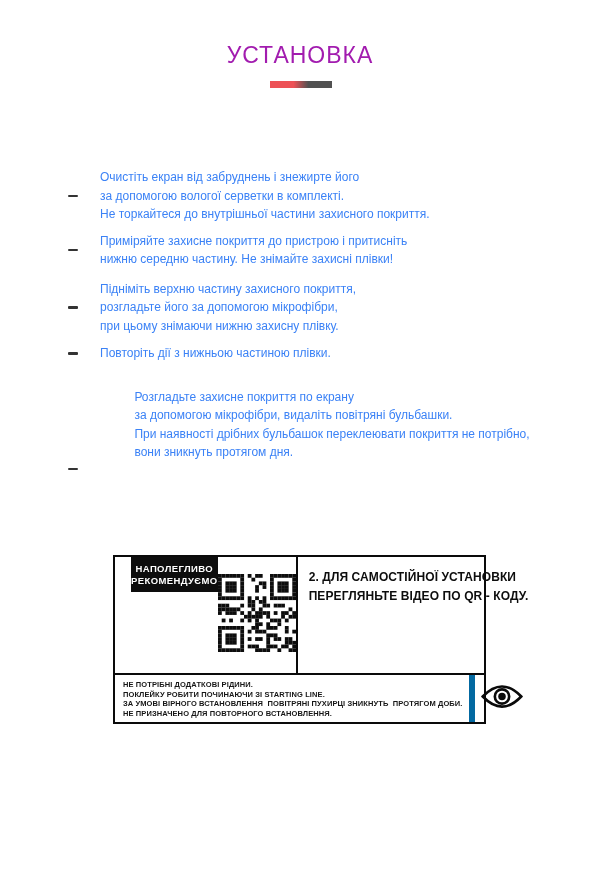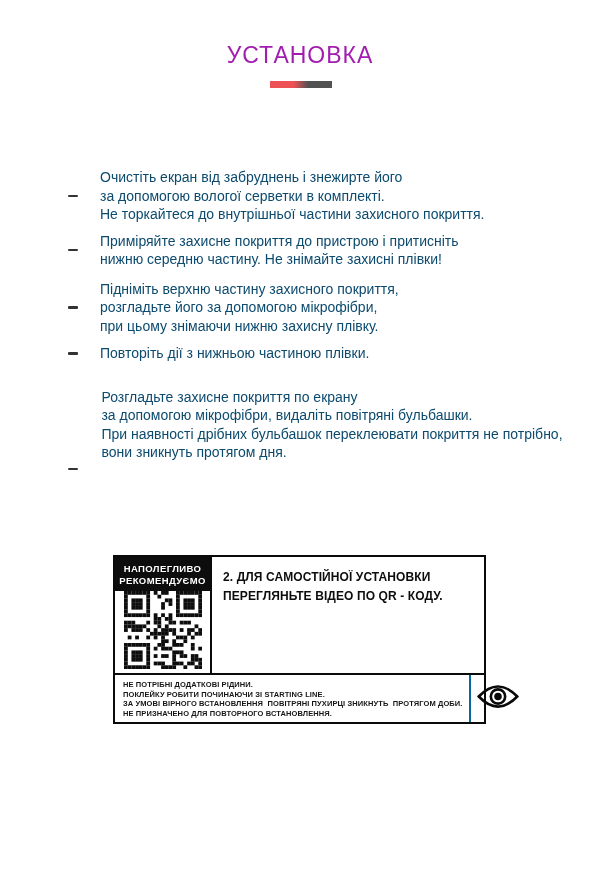--- a/index.html
+++ b/index.html
@@ -26,43 +26,43 @@
   .instruction-item { display:flex; align-items:center; }
   .instruction-item:nth-child(1){ margin-bottom:8px; }
   .instruction-item:nth-child(2){ margin-bottom:11px; }
   .instruction-item:nth-child(3){ margin-bottom:9px; }
   .instruction-item:nth-child(4){ margin-bottom:15px; }
   .instruction-item:nth-child(5){ margin-bottom:6px;flex-direction:column; }
   .dash-bullet {
     flex:0 0 10px; height:2.5px; background:#333333; margin-right:22px;
     border-radius:1px;
   }
-  .instruction-text { font-size:14px; line-height:18.5px; color:#0c4a6e; }
+  .instruction-text { font-size:12px; line-height:18.5px; color:#3b82f6; }
 
   
   .recommend-box {
     position:absolute; left:113px; top:555px; width:373px; height:169px;
     border:2px solid #0a0a0a; background:#ffffff;
   }
   .box-top { display:flex; height:118px; border-bottom:2px solid #0a0a0a; }
-  .box-left-col { flex:0 0 97px; border-right:2px solid #0a0a0a; display:flex; flex-direction:column; }
+  .box-left-col { flex:0 0 97px; border-right:2px solid #0a0a0a; display:flex; flex-direction:row;margin-left:16px; }
   .box-header {
     background:#0d0d0d; color:#ffffff; height:35px;
     font-size:9.5px; font-weight:700; letter-spacing:0.4px;
     text-align:center; line-height:12px; padding-top:6px;
   }
   .qr-wrap { flex:1; display:flex; align-items:center; justify-content:center; }
   .box-right-col { flex:1; padding:11px 0 0 11px; }
   .box-point {
     font-size:12px; font-weight:700; color:#0d0d0d; line-height:19px;
     letter-spacing:0.1px;
   }
   .box-point + .box-point { margin-top:18px; }
   .box-bottom { display:flex; height:47px; }
-  .box-notes { flex:1; padding:5px 6px 0 8px; border-right:2px solid #0369a1; }
+  .box-notes { flex:1; padding:5px 6px 0 8px; border-right:6px solid #0369a1; }
   .note-line {
     font-size:7.5px; font-weight:700; color:#161616; line-height:9.6px;
     letter-spacing:0.1px; white-space:pre;
   }
   .eye-cell { flex:0 0 55px; display:flex; align-items:center; justify-content:center; }
 </style>
 </head>
 <body>
 
 <div class="page-title">УСТАНОВКА</div>

